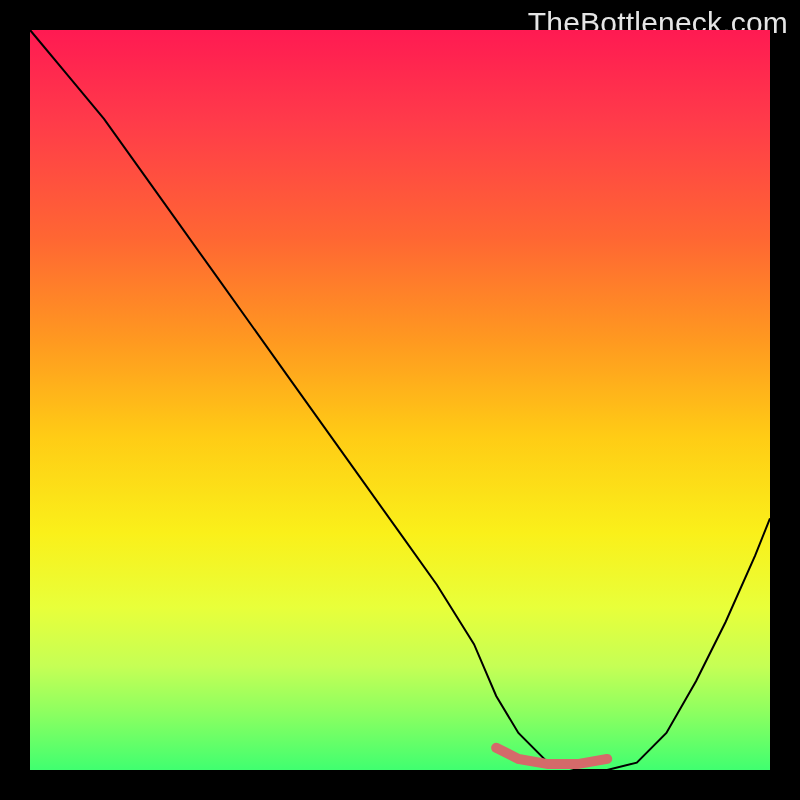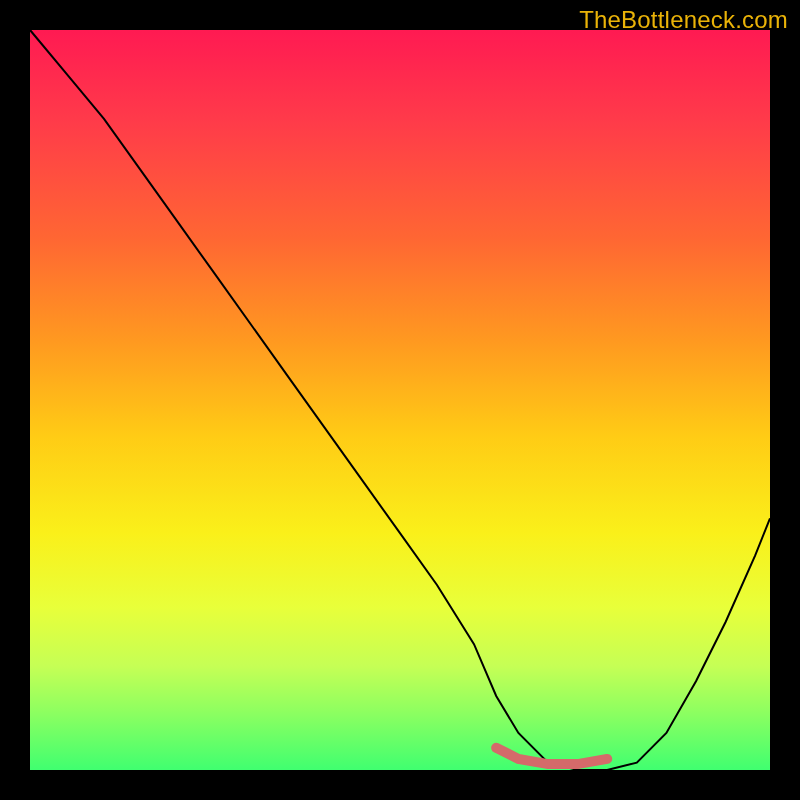--- a/index.html
+++ b/index.html
@@ -8,23 +8,23 @@
     position: relative;
     width: 800px;
     height: 800px;
     background: #000;
   }
   .watermark {
     position: absolute;
     top: 6px;
     right: 12px;
     font-family: Arial, Helvetica, sans-serif;
-    font-size: 24px;
+    font-size: 30px;
     font-weight: 500;
-    color: #eab308;
+    color: #e5e5e5;
     letter-spacing: 0.2px;
   }
   .plot {
     position: absolute;
     left: 30px;
     top: 30px;
     width: 740px;
     height: 740px;
     background: linear-gradient(to bottom,
       #ff1a52 0%,

